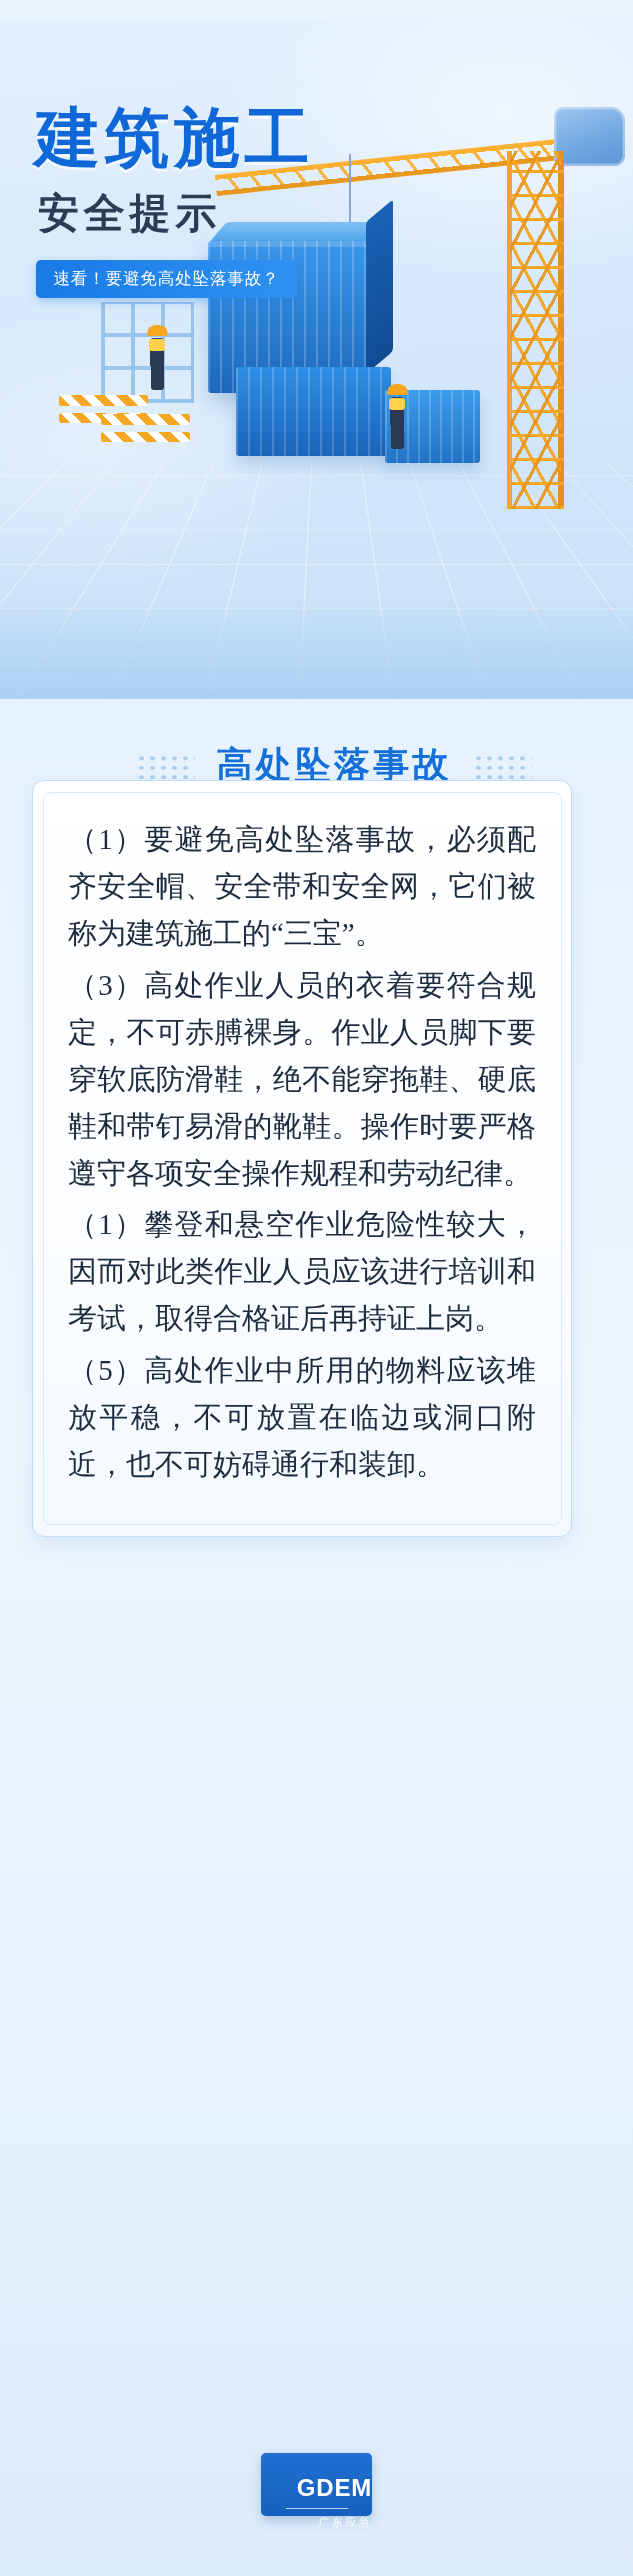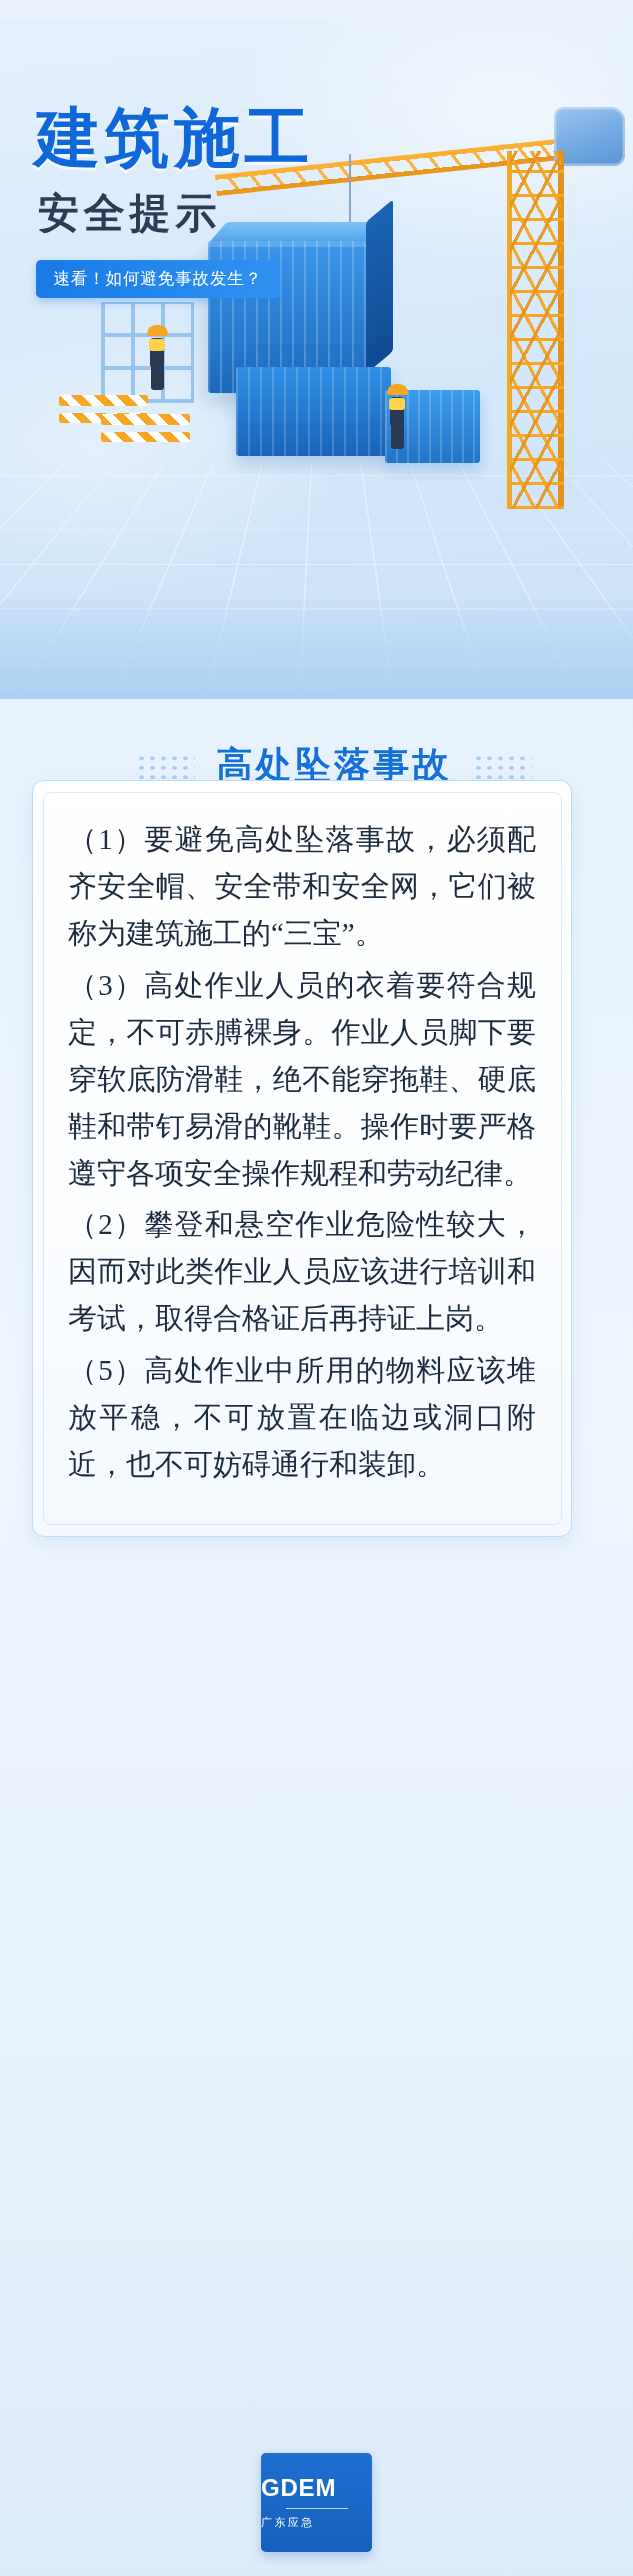--- a/index.html
+++ b/index.html
@@ -297,25 +297,25 @@
   }
 
   
   .footer {
     position: absolute;
     left: 0; bottom: 0; width: 634px; height: 182px;
   }
   .logo {
     position: absolute;
     left: 261px; top: 41px;
-    width: 111px; height: 99px;
+    width: 111px; height: 63px;
     background: linear-gradient(180deg, #1f6fd0 0%, #1560be 100%);
     border-radius: 4.8px;
     box-shadow: 0 4.8px 11px rgba(30,90,160,0.25);
-    text-align: left;
+    text-align: right;
   }
   .logo-mark {
     margin-top: 20.6px;
     color: #ffffff;
     font-size: 24px;
     font-weight: bold;
     letter-spacing: 0.8px;
   }
   .logo-rule {
     width: 62px; height: 1.6px;
@@ -374,33 +374,33 @@
       <div class="leg l1"></div>
       <div class="leg l2"></div>
       <div class="bar b1"></div>
       <div class="bar b2"></div>
     </div>
 
     <div class="ground"></div>
 
     <div class="title-main">建筑施工</div>
     <div class="title-sub">安全提示</div>
-    <div class="hero-badge">速看！如何避免事故发生？</div>
+    <div class="hero-badge">速看！要避免高处坠落事故？</div>
   </div>
 
   <div class="section-head">
     <span class="dots"></span>
     <span class="section-title">高处坠落事故</span>
     <span class="dots"></span>
   </div>
 
   <div class="card">
     <p class="para">（1）要避免高处坠落事故，必须配齐安全帽、安全带和安全网，它们被称为建筑施工的“三宝”。</p>
     <p class="para">（3）高处作业人员的衣着要符合规定，不可赤膊裸身。作业人员脚下要穿软底防滑鞋，绝不能穿拖鞋、硬底鞋和带钉易滑的靴鞋。操作时要严格遵守各项安全操作规程和劳动纪律。</p>
-    <p class="para">（2）攀登和悬空作业危险性较大，因而对此类作业人员应该进行培训和考试，取得合格证后再持证上岗。</p>
+    <p class="para">（1）攀登和悬空作业危险性较大，因而对此类作业人员应该进行培训和考试，取得合格证后再持证上岗。</p>
     <p class="para">（5）高处作业中所用的物料应该堆放平稳，不可放置在临边或洞口附近，也不可妨碍通行和装卸。</p>
   </div>
 
   <div class="footer">
     <div class="logo">
       <div class="logo-mark">GDEM</div>
       <div class="logo-rule"></div>
       <div class="logo-text">广东应急</div>
     </div>
   </div>

